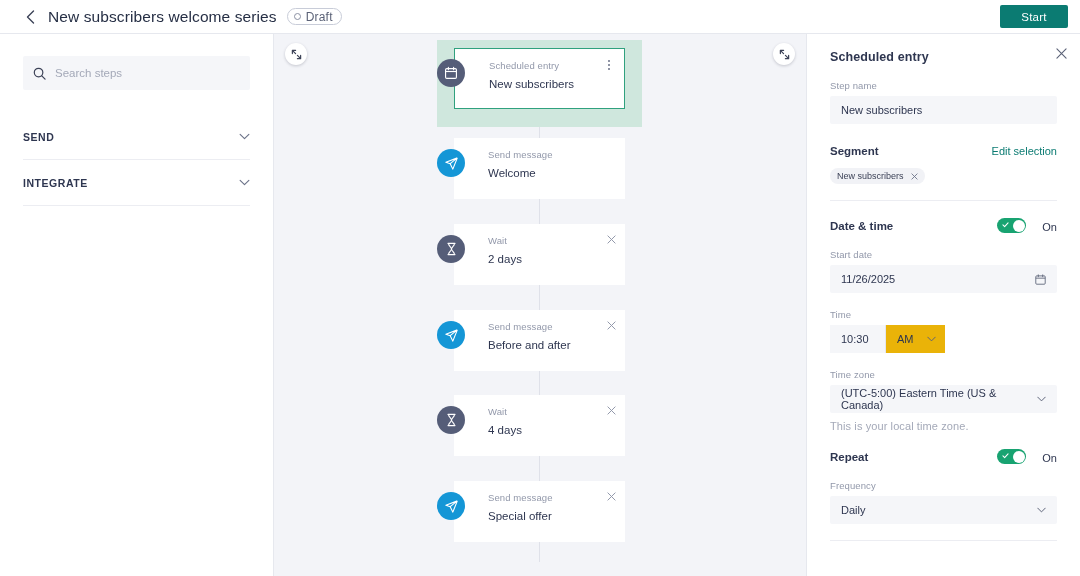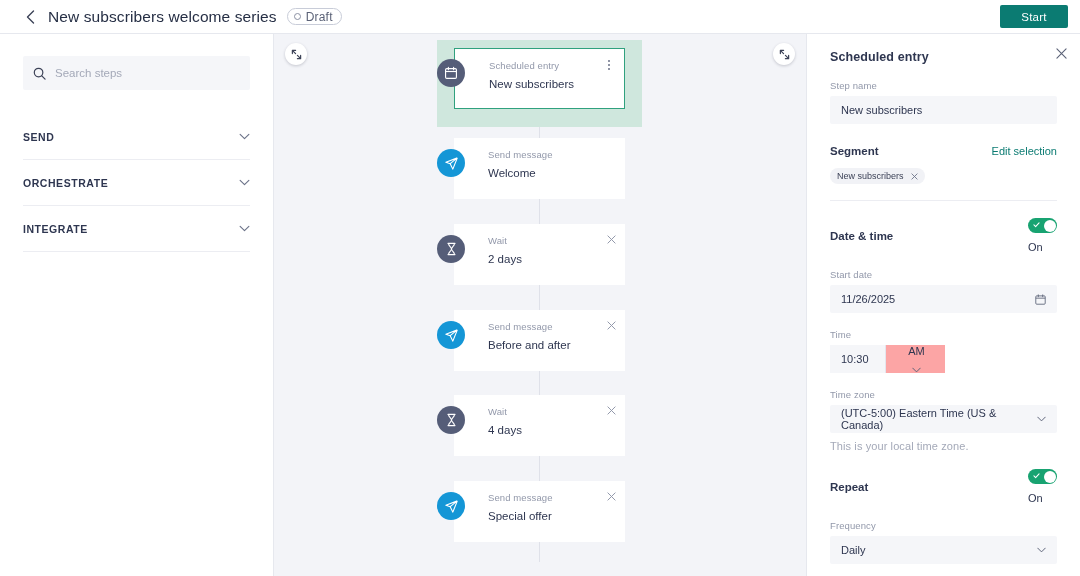--- a/index.html
+++ b/index.html
@@ -137,39 +137,39 @@
     display: inline-flex; align-items: center; gap: 7px; background: #f1f2f6;
     border-radius: 9px; height: 16px; padding: 0 7px; margin-top: 11px;
     font-size: 9px; color: #3c4257;
   }
   .chip .x { cursor: pointer; color: #6b7288; display: flex; align-items: center; }
   .divider { height: 1px; background: #ecedf2; margin-top: 16px; }
   .toggle-row {
     display: flex; align-items: center; justify-content: space-between; margin-top: 17px;
   }
   .toggle-row .h { font-size: 11.5px; font-weight: bold; color: #2e3650; }
-  .toggle-wrap { display: flex; align-items: flex-start; gap: 8px; flex-direction: column; }
+  .toggle-wrap { display: flex; align-items: flex-end; gap: 16px; }
   .toggle {
     width: 29px; height: 15px; border-radius: 8px; background: #18a371;
     position: relative; cursor: pointer; display: flex; align-items: center;
   }
   .toggle .check { position: absolute; left: 5px; top: 4px; color: #fff; display: flex; }
   .toggle .knob {
     position: absolute; right: 1.5px; top: 1.5px; width: 12px; height: 12px;
     border-radius: 50%; background: #fff;
   }
   .toggle-state { font-size: 11px; color: #2e3650; }
   .time-group { display: flex; margin-top: 5px; }
   .time-val {
     width: 56px; height: 28px; background: #f5f6f9; display: flex; align-items: center;
     padding: 0 11px; font-size: 11px; color: #2e3650; border-right: 1px solid #e4e6ee; cursor: text;
   }
   .time-mer {
-    width: 59px; height: 28px; background: #fca5a5; display: flex; align-items: center;
-    justify-content: space-between; padding: 0 9px 0 11px; font-size: 11px; color: #2e3650; cursor: pointer; flex-direction: column;
+    width: 59px; height: 28px; background: #eab308; display: flex; align-items: center;
+    justify-content: space-between; padding: 0 9px 0 11px; font-size: 11px; color: #2e3650; cursor: pointer;
   }
   .hint { font-size: 11px; color: #a4a9b8; margin-top: 7px; letter-spacing: .1px; }
   .cal-ico { color: #5b6277; display: flex; align-items: center; }
 </style>
 </head>
 <body>
 
 <div class="app">
 
   <div class="topbar">
@@ -201,28 +201,20 @@
       <div class="cat-list">
         <div class="cat">
           <span class="cat-label">SEND</span>
           <span class="chev">
             <svg width="11" height="7" viewBox="0 0 12 8" fill="none">
               <path d="M1 1.5L6 6.5l5-5" stroke="#6b7288" stroke-width="1.3" stroke-linecap="round" stroke-linejoin="round"></path>
             </svg>
           </span>
         </div>
         <div class="cat">
-          <span class="cat-label">ORCHESTRATE</span>
-          <span class="chev">
-            <svg width="11" height="7" viewBox="0 0 12 8" fill="none">
-              <path d="M1 1.5L6 6.5l5-5" stroke="#6b7288" stroke-width="1.3" stroke-linecap="round" stroke-linejoin="round"></path>
-            </svg>
-          </span>
-        </div>
-        <div class="cat">
           <span class="cat-label">INTEGRATE</span>
           <span class="chev">
             <svg width="11" height="7" viewBox="0 0 12 8" fill="none">
               <path d="M1 1.5L6 6.5l5-5" stroke="#6b7288" stroke-width="1.3" stroke-linecap="round" stroke-linejoin="round"></path>
             </svg>
           </span>
         </div>
       </div>
     </div>
 

